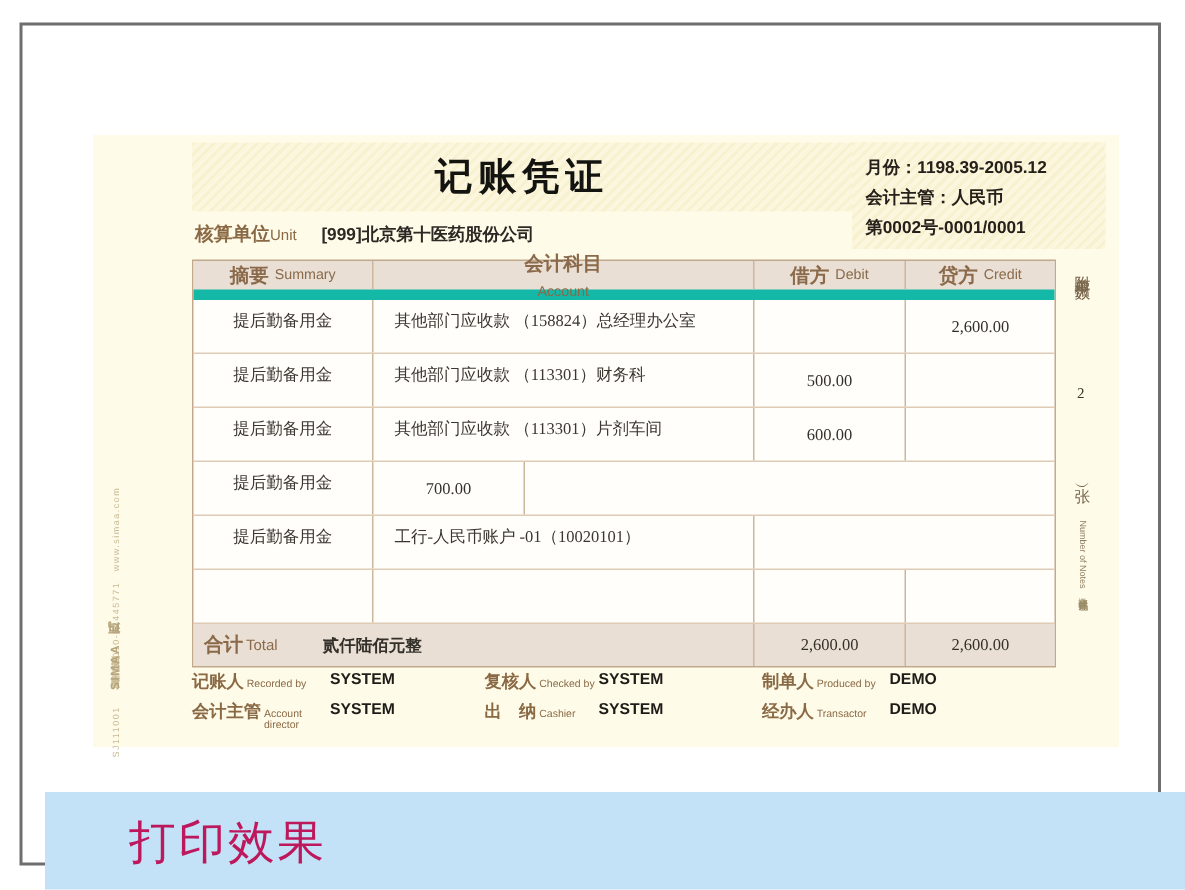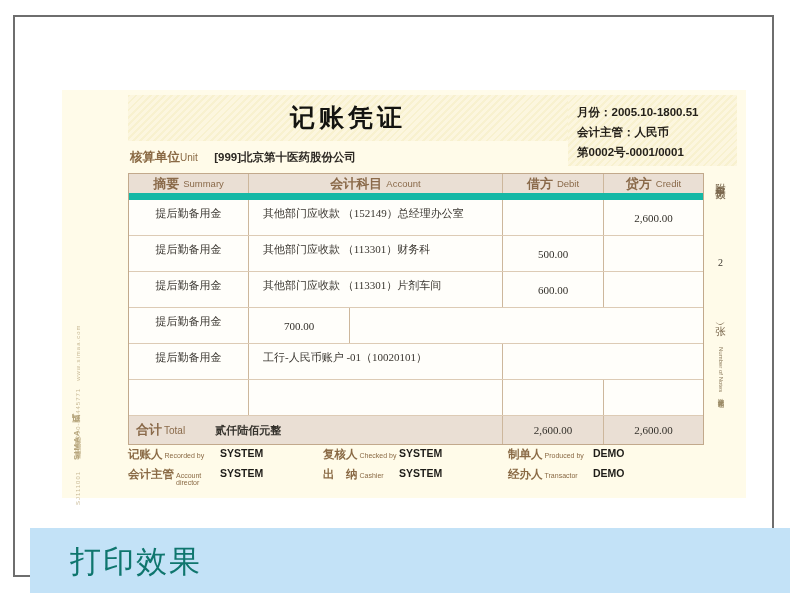--- a/index.html
+++ b/index.html
@@ -50,21 +50,21 @@
     position:absolute;left:66px;top:83px;width:576px;
     border:1px solid #c2a98c;background:#fffefa;box-sizing:border-box;
   }
   .trow{display:flex;box-sizing:border-box;}
   .thead{height:26px;background:#eadfd4;border-bottom:7px solid #14b8a6;}
   .tdata{height:36px;border-bottom:1px solid #ddcbb5;}
   .ttotal{height:28px;background:#eadfd4;border-bottom:none;}
   .cell{box-sizing:border-box;border-right:1px solid #cdb79c;height:100%;}
   .cell:last-child{border-right:none;}
   .c-sum{width:120px;}
-  .c-acc{width:254px;}
+  .c-acc{width:254px;flex-direction:column;}
   .c-deb{width:101px;}
   .c-cre{width:100px;flex:1;}
   .hcell{display:flex;align-items:center;justify-content:center;gap:4px;}
   .h-zh{font-size:13px;font-weight:bold;color:#8a6a4a;}
   .h-en{font-size:9.5px;color:#8a6a4a;}
   .sumtxt{font-size:11px;color:#3a3630;text-align:center;padding-top:6px;font-family:"Liberation Serif",serif;}
   .acctxt{font-size:11px;color:#3a3630;text-align:left;padding:6px 0 0 14px;font-family:"Liberation Serif",serif;}
   .amt{display:flex;align-items:center;justify-content:center;
        font-size:11px;color:#33302a;font-family:"Liberation Serif",serif;}
   .totcell{width:374px;display:flex;align-items:center;box-sizing:border-box;
@@ -98,36 +98,36 @@
   .s-en{font-size:7px;color:#8a6a45;margin-left:2px;line-height:7px;display:inline-block;}
   .s-en.wrap{width:40px;}
   .s-val{font-size:10.5px;font-weight:bold;color:#1e1c18;font-stretch:condensed;}
   .scol1 .slabel{width:92px;} .scol2 .slabel{width:76px;} .scol3 .slabel{width:85px;}
   
   .bluebar{
     position:absolute;left:15px;top:511px;width:760px;height:67px;
     background:#c3e2f7;display:flex;align-items:center;
   }
   .bluebar .bartext{
-    margin-left:40px;font-size:31px;color:#0f766e;letter-spacing:2px;
+    margin-left:56px;font-size:31px;color:#be185d;letter-spacing:2px;
   }
 </style>
 </head>
 <body>
 
 <div class="frame">
 
   <div class="voucher">
 
     <div class="lmargin">SJ111001　西玛表单全国2联凭证（适用版）　010-62445771　www.simaa.com</div>
     <div class="lbrand">SIMAA西玛</div>
 
     <div class="band"></div>
     <div class="infobox">
-      <div class="iline">月份：2005.10-1800.51</div>
+      <div class="iline">月份：1198.39-2005.12</div>
       <div class="iline">会计主管：人民币</div>
       <div class="iline">第0002号-0001/0001</div>
     </div>
     <div class="vtitle">记账凭证</div>
 
     <div class="unitline">
       <span class="unit-zh">核算单位</span><span class="unit-en">Unit</span>
       <span class="unit-val">[999]北京第十医药股份公司</span>
     </div>
 
@@ -146,21 +146,21 @@
           <span class="h-en">Debit</span>
         </div>
         <div class="cell c-cre hcell">
           <span class="h-zh">贷方</span>
           <span class="h-en">Credit</span>
         </div>
       </div>
 
       <div class="trow tdata">
         <div class="cell c-sum sumtxt">提后勤备用金</div>
-        <div class="cell c-acc acctxt">其他部门应收款 （152149）总经理办公室</div>
+        <div class="cell c-acc acctxt">其他部门应收款 （158824）总经理办公室</div>
         <div class="cell c-deb amt"></div>
         <div class="cell c-cre amt">2,600.00</div>
       </div>
       <div class="trow tdata">
         <div class="cell c-sum sumtxt">提后勤备用金</div>
         <div class="cell c-acc acctxt">其他部门应收款 （113301）财务科</div>
         <div class="cell c-deb amt">500.00</div>
         <div class="cell c-cre amt"></div>
       </div>
       <div class="trow tdata">

